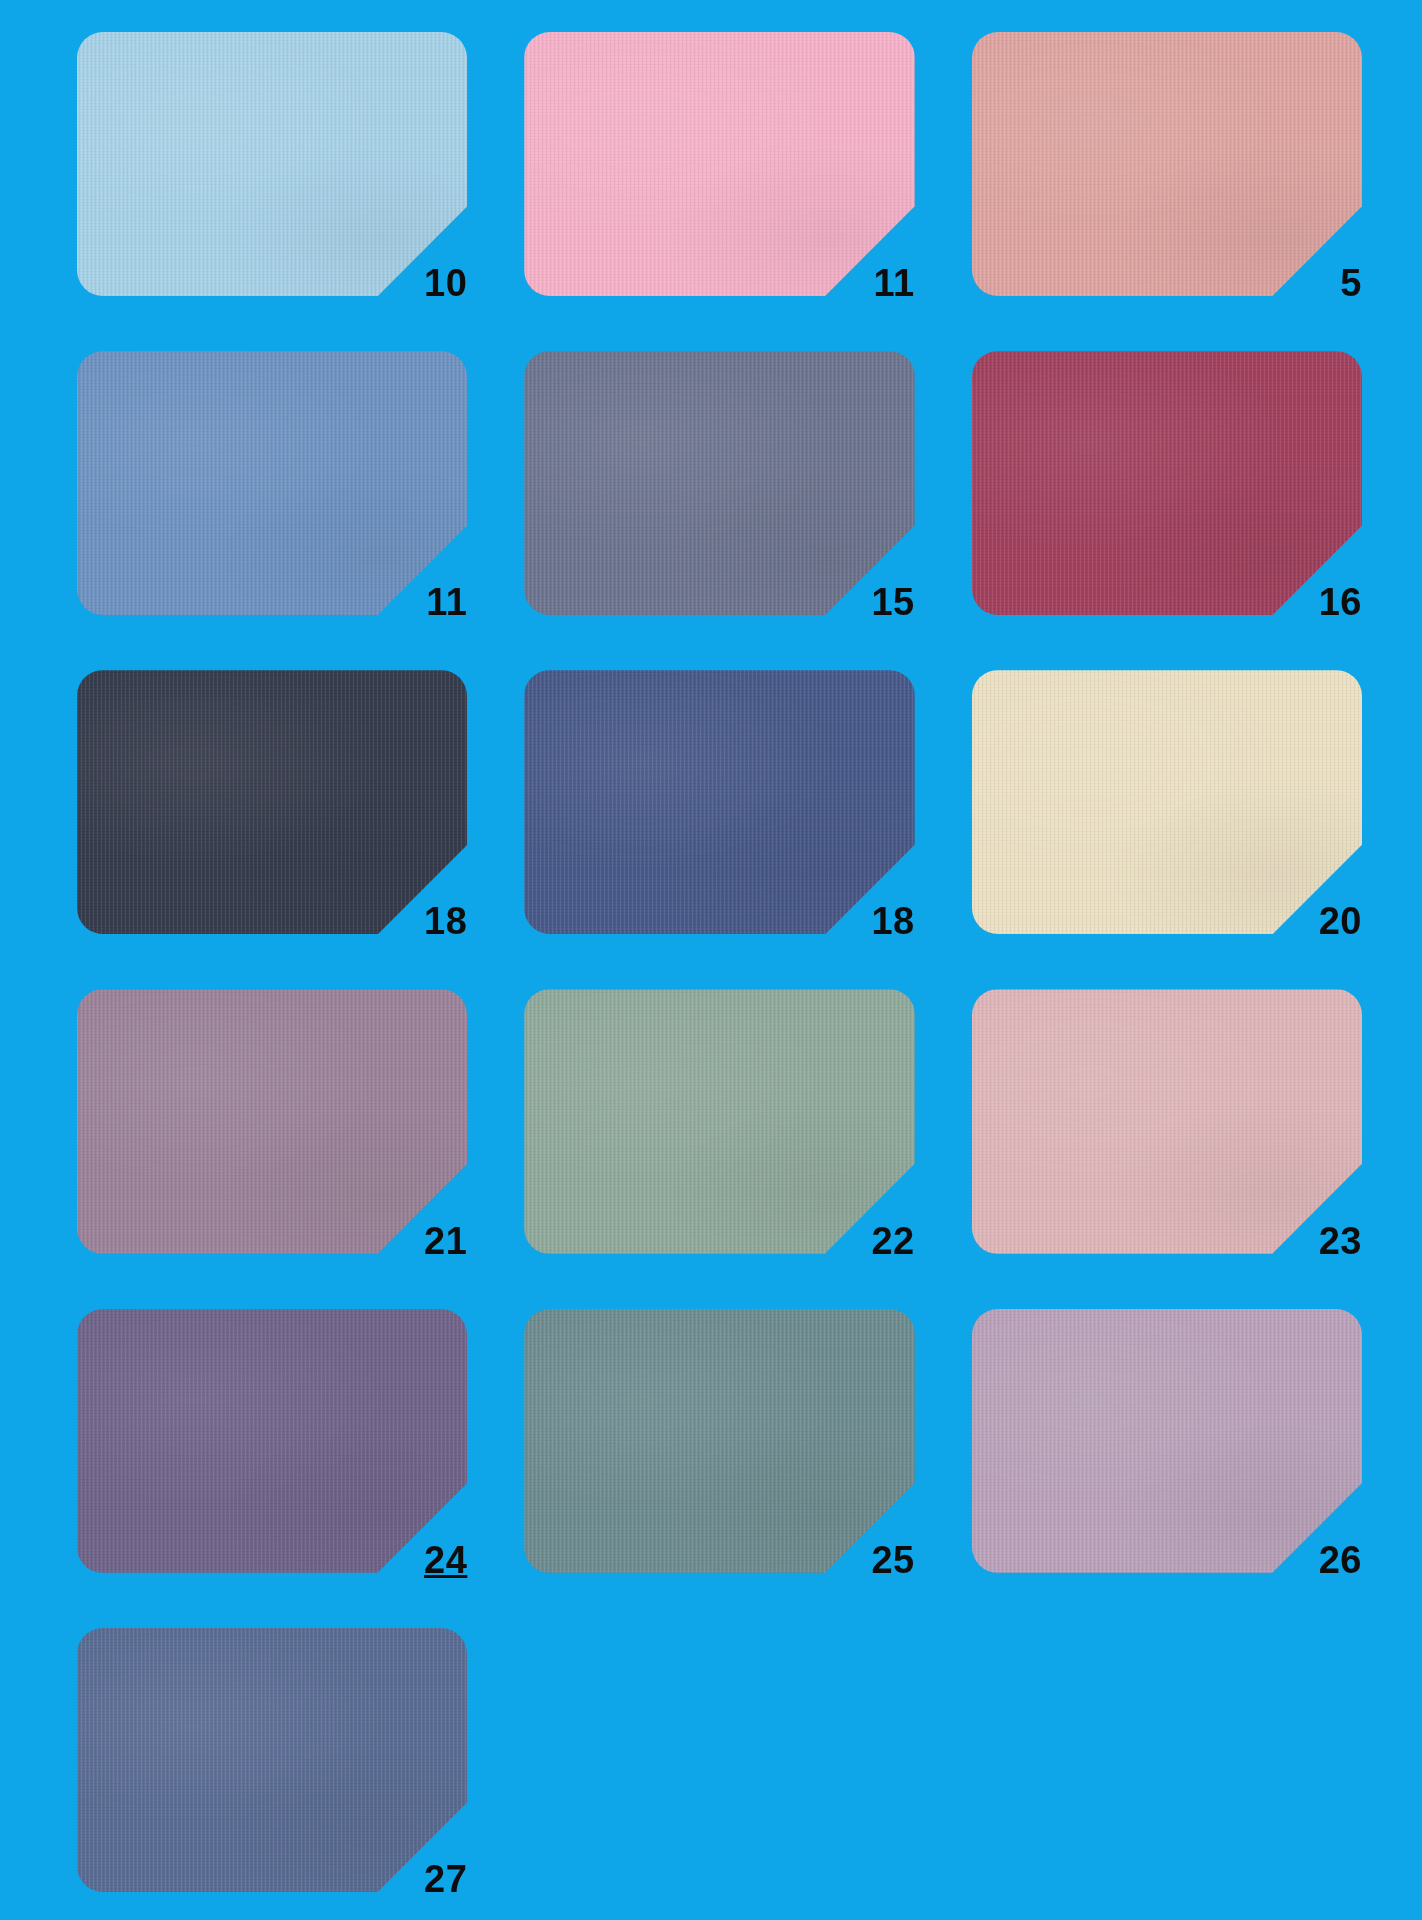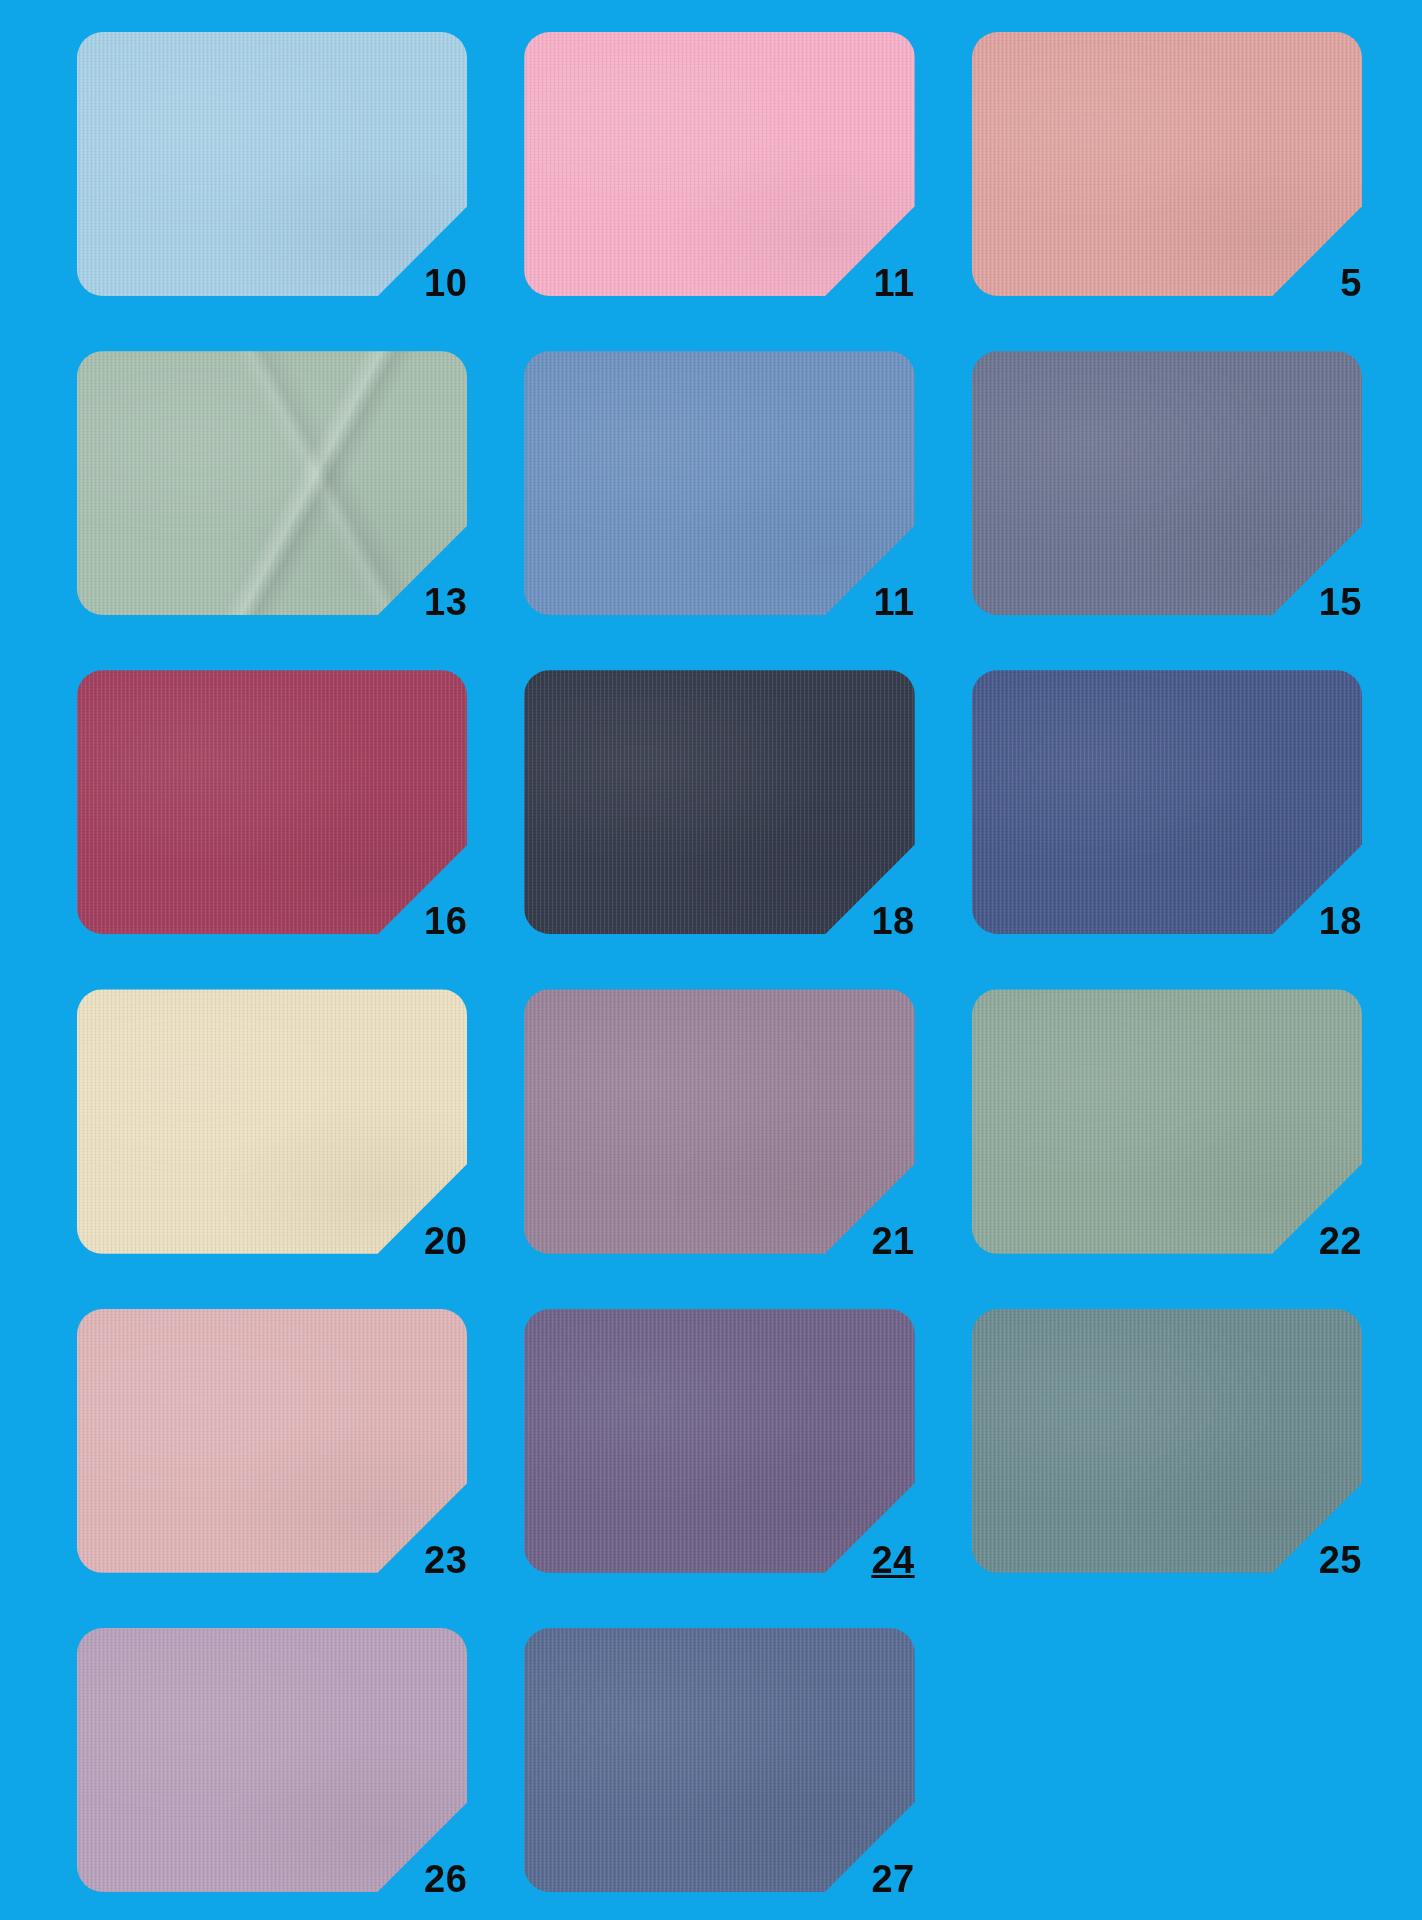--- a/index.html
+++ b/index.html
@@ -150,29 +150,20 @@
       <div class="chip-number" style="color: rgb(13, 13, 13);">11</div>
     </div>
     <div class="swatch-cell">
       <div class="chip">
         <div class="chip-base" style="background: rgb(223, 163, 160);"></div>
         <div class="chip-rib"></div>
         <div class="chip-weft"></div>
       </div>
       <div class="chip-number" style="color: rgb(13, 13, 13);">5</div>
     </div>
-    <div class="swatch-cell has-crease">
-      <div class="chip">
-        <div class="chip-base" style="background: rgb(168, 192, 175);"></div>
-        <div class="chip-rib"></div>
-        <div class="chip-weft"></div>
-        <div class="chip-crease"></div>
-      </div>
-      <div class="chip-number" style="color: rgb(13, 13, 13);">13</div>
-    </div>
     <div class="swatch-cell">
       <div class="chip">
         <div class="chip-base" style="background: rgb(110, 146, 192);"></div>
         <div class="chip-rib"></div>
         <div class="chip-weft"></div>
       </div>
       <div class="chip-number" style="color: rgb(13, 13, 13);">11</div>
     </div>
     <div class="swatch-cell">
       <div class="chip">

